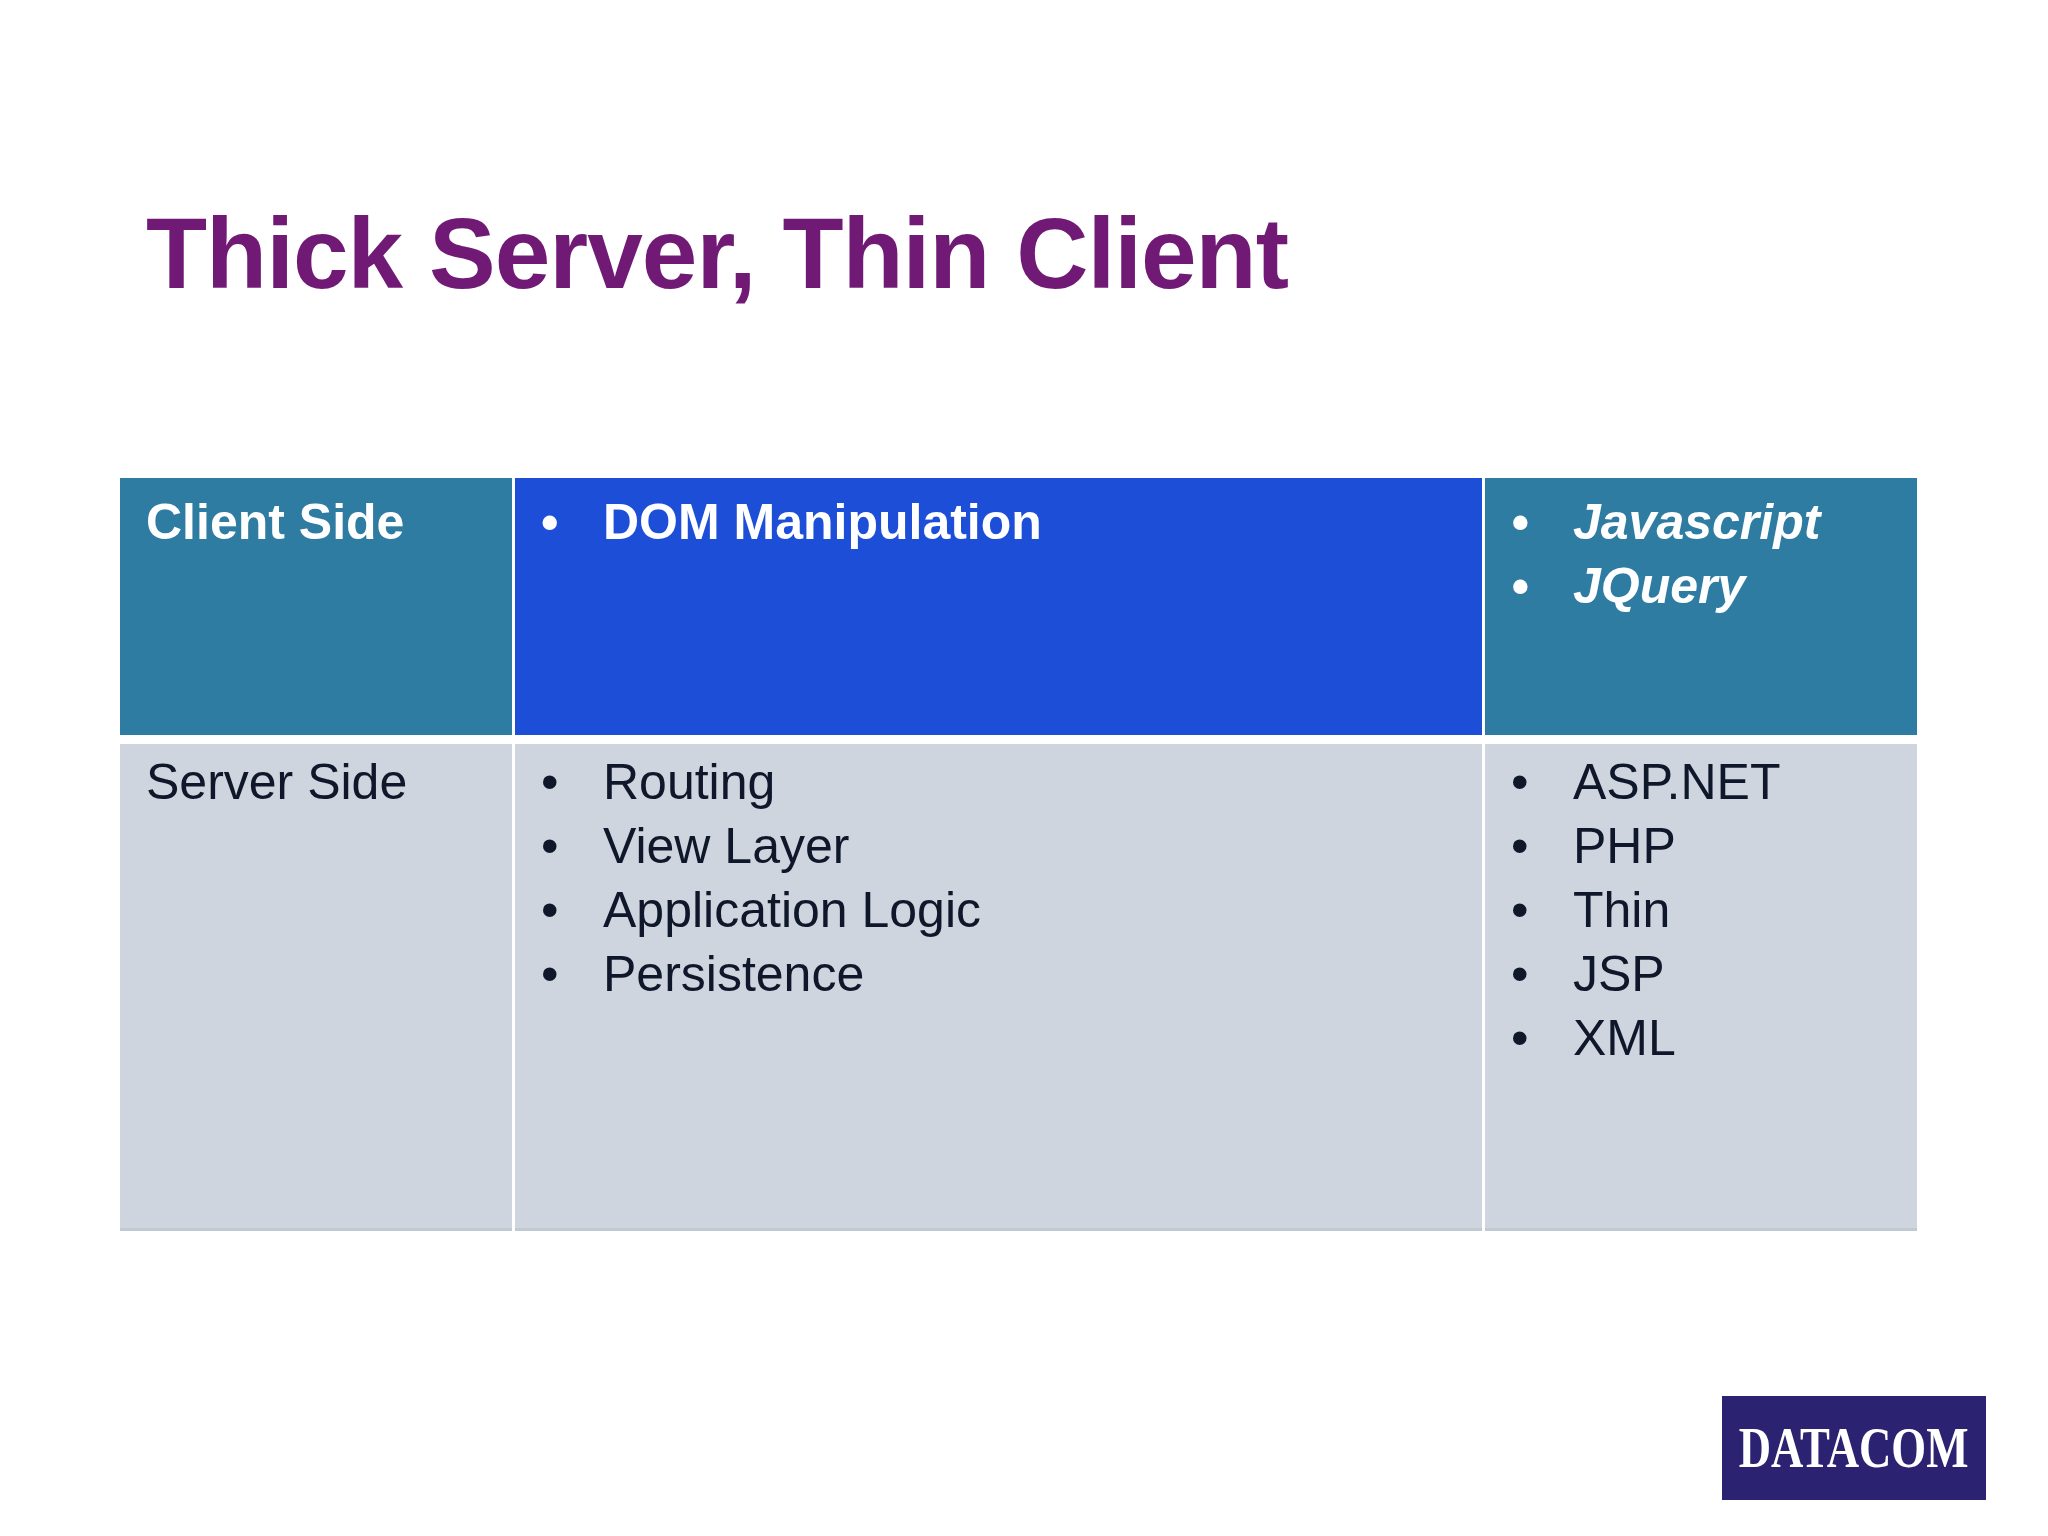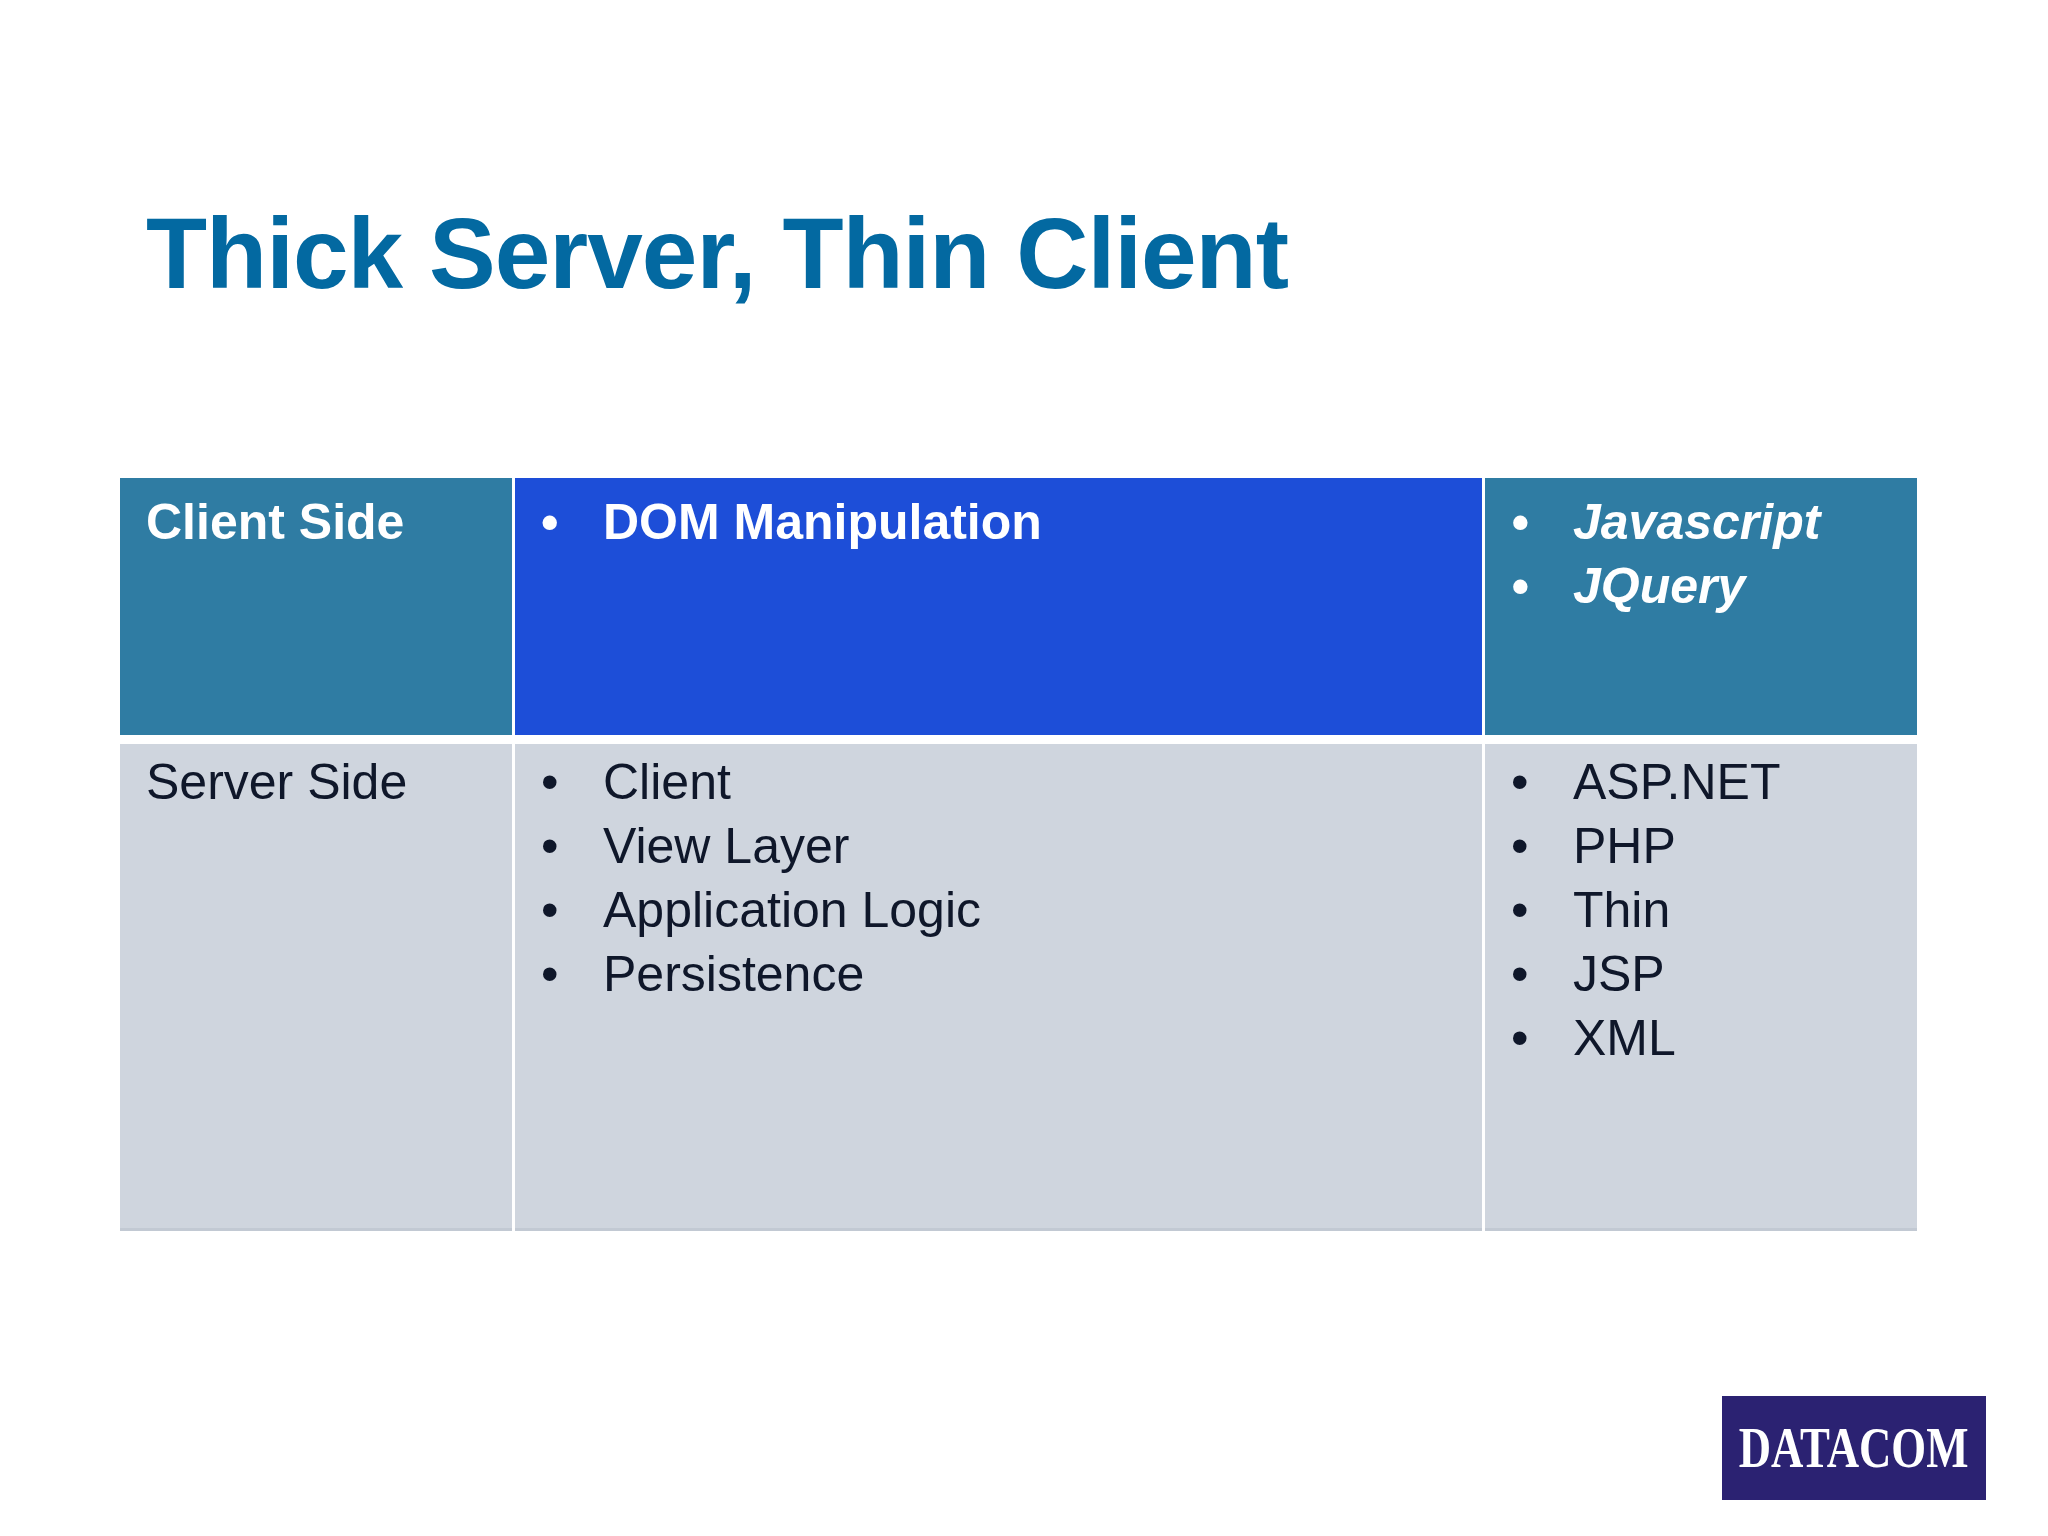--- a/index.html
+++ b/index.html
@@ -92,21 +92,21 @@
     letter-spacing: 0px;
     transform: scaleX(0.8);
     white-space: nowrap;
   }
 </style>
 </head>
 <body>
 
 <div class="slide">
 
-  <h1 class="slide-title" style="color: #0369a1;">Thick Server, Thin Client</h1>
+  <h1 class="slide-title" style="color: #701a75;">Thick Server, Thin Client</h1>
 
   <div class="comparison-table">
 
     <div class="cell head" style="background-color: rgb(47, 124, 163);">
       <span>Client Side</span>
     </div>
     <div class="cell head" style="background-color: #1d4ed8;">
       <ul>
           <li>DOM Manipulation</li>
         </ul>
@@ -116,21 +116,21 @@
           <li>Javascript</li>
           <li>JQuery</li>
         </ul>
     </div>
 
     <div class="cell body" style="background-color: rgb(207, 213, 222);">
       <span>Server Side</span>
     </div>
     <div class="cell body" style="background-color: rgb(207, 213, 222);">
       <ul>
-          <li>Client</li>
+          <li>Routing</li>
           <li>View Layer</li>
           <li>Application Logic</li>
           <li>Persistence</li>
         </ul>
     </div>
     <div class="cell body" style="background-color: rgb(207, 213, 222);">
       <ul>
           <li>ASP.NET</li>
           <li>PHP</li>
           <li>Thin</li>

